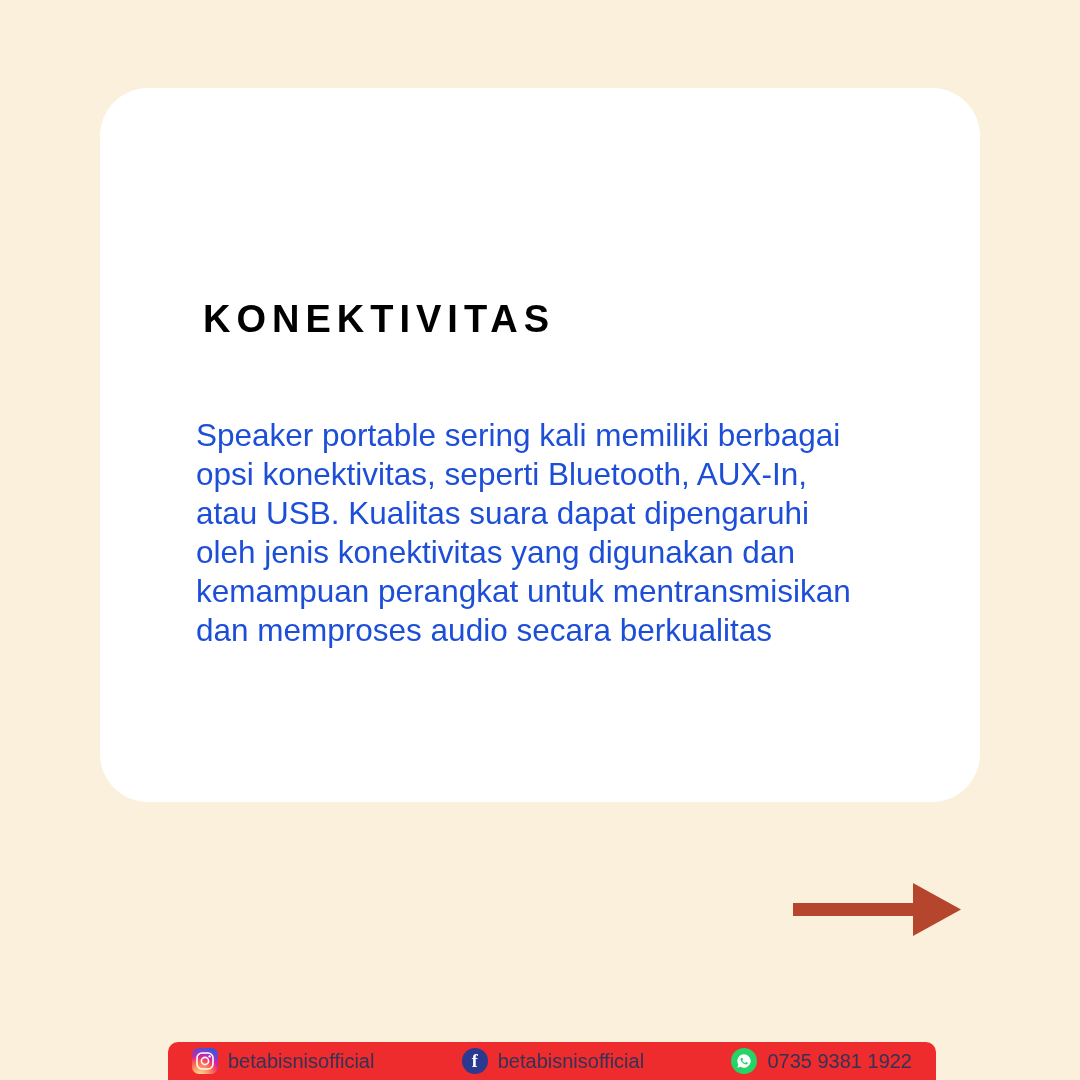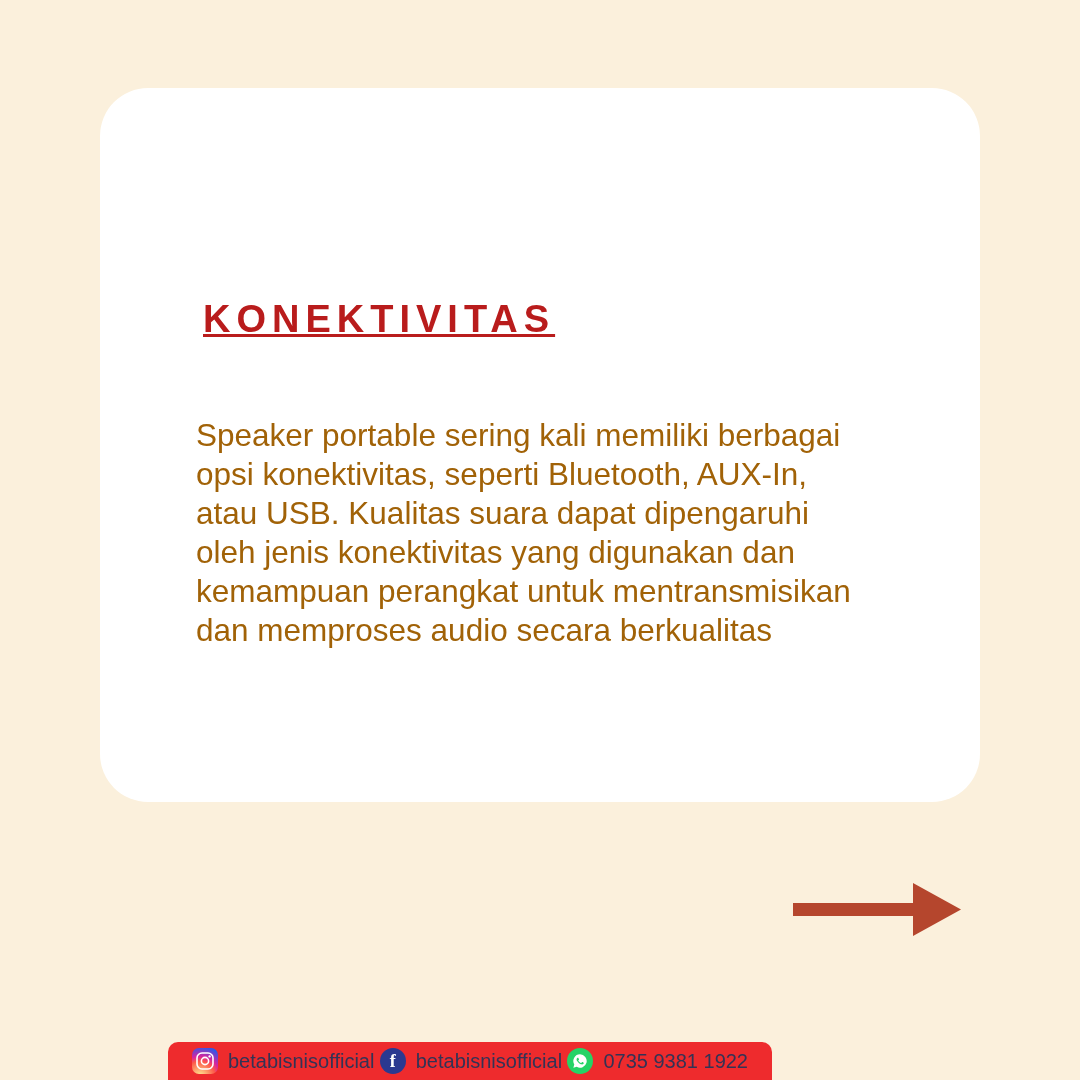--- a/index.html
+++ b/index.html
@@ -45,21 +45,21 @@
     left: 793px;
     top: 878px;
     width: 172px;
     height: 64px;
     cursor: pointer;
   }
   .footer {
     position: absolute;
     left: 168px;
     bottom: 0;
-    width: 604px;
+    width: 768px;
     height: 38px;
     border-radius: 10px 10px 0 0;
     display: flex;
     align-items: center;
     justify-content: space-between;
     padding: 0 24px;
   }
   .footer-item {
     display: flex;
     align-items: center;
@@ -94,22 +94,22 @@
     border-radius: 50%;
     background: #25D366;
   }
 </style>
 </head>
 <body>
 
 <div class="page" style="background: rgb(251, 240, 220);">
 
   <div class="card" style="background: rgb(255, 255, 255);">
-    <h1 class="card-title" style="color: #b91c1c; text-decoration: underline;">KONEKTIVITAS</h1>
-    <p class="card-body" style="color: #a16207;">Speaker portable sering kali memiliki berbagai opsi konektivitas, seperti Bluetooth, AUX-In, atau USB. Kualitas suara dapat dipengaruhi oleh jenis konektivitas yang digunakan dan kemampuan perangkat untuk mentransmisikan dan memproses audio secara berkualitas</p>
+    <h1 class="card-title" style="color: #000000;">KONEKTIVITAS</h1>
+    <p class="card-body" style="color: #1d4ed8;">Speaker portable sering kali memiliki berbagai opsi konektivitas, seperti Bluetooth, AUX-In, atau USB. Kualitas suara dapat dipengaruhi oleh jenis konektivitas yang digunakan dan kemampuan perangkat untuk mentransmisikan dan memproses audio secara berkualitas</p>
   </div>
 
   <div class="next-arrow">
     <svg width="172" height="64" viewBox="0 0 172 64">
       <rect x="0" y="25" width="128" height="13" class="arrow-fill" fill="#B5462D"></rect>
       <polygon points="120,5 168,31.5 120,58" class="arrow-fill" fill="#B5462D"></polygon>
     </svg>
   </div>
 
   <div class="footer" style="background: rgb(238, 43, 45); color: rgb(51, 51, 85);">

